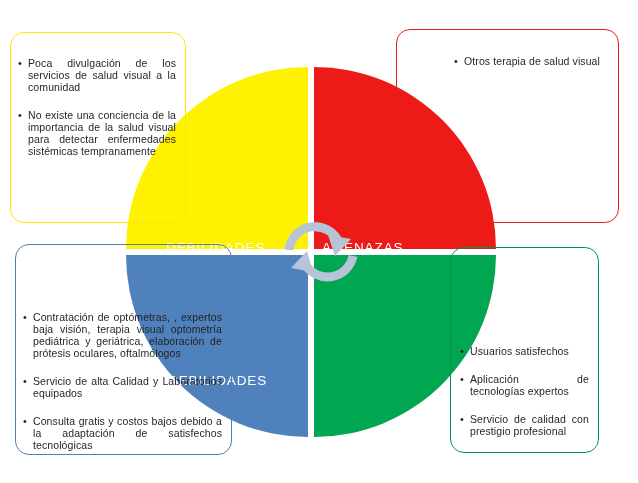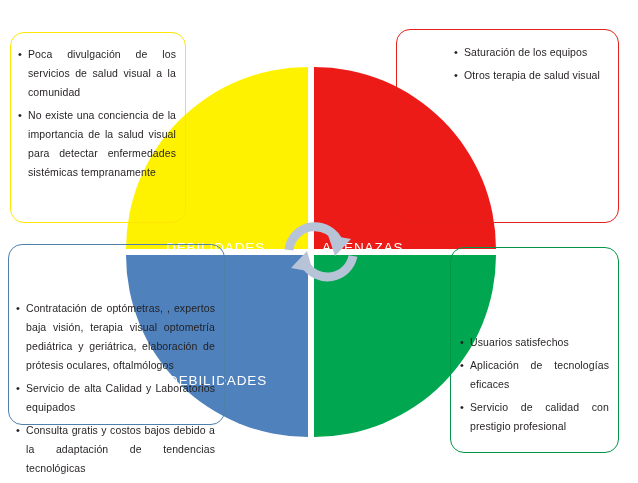--- a/index.html
+++ b/index.html
@@ -29,24 +29,24 @@
     background: transparent;
     padding: 7px 9px 7px 6px;
   }
   .box ul {
     list-style: none;
     margin: 0;
     padding: 0;
   }
   .box li {
     position: relative;
-    margin: 4px 0 1px 0;
+    margin: 16px 0 1px 0;
     padding-left: 11px;
     font-size: 10.5px;
-    line-height: 19px;
+    line-height: 12px;
     color: #231f20;
     text-align: justify;
     text-justify: inter-word;
     letter-spacing: 0.1px;
   }
   .box li::before {
     content: "\2022";
     position: absolute;
     left: 1px;
     top: -0.5px;
@@ -58,27 +58,27 @@
     left: 10px;   top: 32px;
     width: 176px; height: 191px;
     border-color: #ffe600;
   }
   #box-amenazas {
     left: 396px;  top: 29px;
     width: 223px; height: 194px;
     border-color: #e32119;
   }
   #box-fortalezas {
-    left: 8px;    top: 244px;
-    width: 217px; height: 181px;
+    left: 15px;    top: 244px;
+    width: 217px; height: 211px;
     border-color: #4f7fab;
   }
   #box-oportunidades {
     left: 450px;  top: 247px;
-    width: 169px; height: 206px;
+    width: 149px; height: 206px;
     border-color: #009547;
   }
   #box-amenazas  { padding-left: 56px; padding-top: 9px; }
   #box-oportunidades { padding-top: 81px; padding-left: 8px; }
   #box-fortalezas    { padding-top: 50px; }
   #box-debilidades   { padding-top: 8px; }
 
   
   #pie {
     position: absolute;
@@ -172,34 +172,33 @@
 
   <div class="box" id="box-debilidades">
     <ul>
       <li>Poca divulgación de los servicios de salud visual a la comunidad</li>
       <li>No existe una conciencia de la importancia de la salud visual para detectar enfermedades sistémicas tempranamente</li>
     </ul>
   </div>
 
   <div class="box" id="box-amenazas">
     <ul>
-      <li>Saturación de los equipos</li>
       <li>Otros terapia de salud visual</li>
     </ul>
   </div>
 
   <div class="box" id="box-fortalezas">
     <ul>
       <li>Contratación de optómetras, , expertos baja visión, terapia visual optometría pediátrica y geriátrica, elaboración de prótesis oculares, oftalmólogos</li>
       <li>Servicio de alta Calidad y Laboratorios equipados</li>
-      <li>Consulta gratis y costos bajos debido a la adaptación de tendencias tecnológicas</li>
+      <li>Consulta gratis y costos bajos debido a la adaptación de satisfechos tecnológicas</li>
     </ul>
   </div>
 
   <div class="box" id="box-oportunidades">
     <ul>
       <li>Usuarios satisfechos</li>
-      <li>Aplicación de tecnologías eficaces</li>
+      <li>Aplicación de tecnologías expertos</li>
       <li>Servicio de calidad con prestigio profesional</li>
     </ul>
   </div>
 
 </div>
 
 </body></html>

